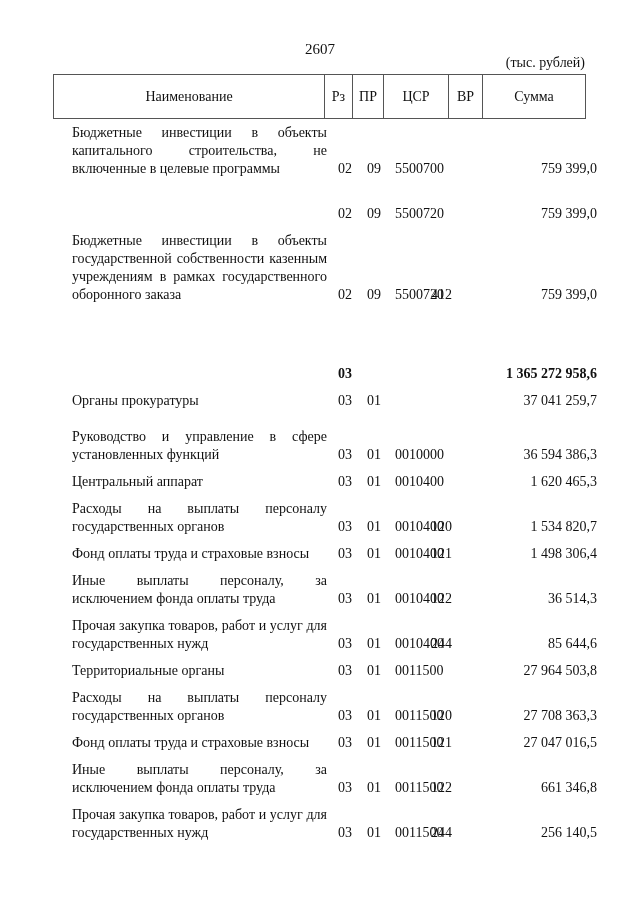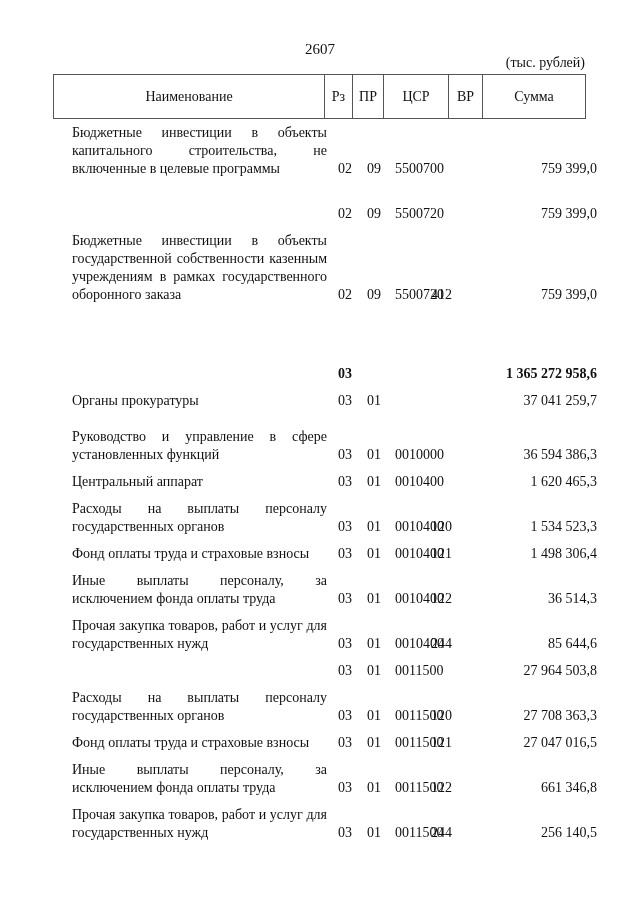--- a/index.html
+++ b/index.html
@@ -92,21 +92,21 @@
       <div class="cell csr">0010400</div>
       <div class="cell vr"></div>
       <div class="cell sum">1 620 465,3</div>
     </div>
     <div class="row" style="height: 36px; margin-bottom: 9px;">
       <div class="name">Расходы на выплаты персоналу государственных органов</div>
       <div class="cell rz">03</div>
       <div class="cell pr">01</div>
       <div class="cell csr">0010400</div>
       <div class="cell vr">120</div>
-      <div class="cell sum">1 534 523,3</div>
+      <div class="cell sum">1 534 820,7</div>
     </div>
     <div class="row" style="height: 18px; margin-bottom: 9px;">
       <div class="name">Фонд оплаты труда и страховые взносы</div>
       <div class="cell rz">03</div>
       <div class="cell pr">01</div>
       <div class="cell csr">0010400</div>
       <div class="cell vr">121</div>
       <div class="cell sum">1 498 306,4</div>
     </div>
     <div class="row" style="height: 36px; margin-bottom: 9px;">
@@ -119,20 +119,21 @@
     </div>
     <div class="row" style="height: 36px; margin-bottom: 9px;">
       <div class="name">Прочая закупка товаров, работ и услуг для государственных нужд</div>
       <div class="cell rz">03</div>
       <div class="cell pr">01</div>
       <div class="cell csr">0010400</div>
       <div class="cell vr">244</div>
       <div class="cell sum">85 644,6</div>
     </div>
     <div class="row" style="height: 18px; margin-bottom: 9px;">
+      <div class="name">Территориальные органы</div>
       <div class="cell rz">03</div>
       <div class="cell pr">01</div>
       <div class="cell csr">0011500</div>
       <div class="cell vr"></div>
       <div class="cell sum">27 964 503,8</div>
     </div>
     <div class="row" style="height: 36px; margin-bottom: 9px;">
       <div class="name">Расходы на выплаты персоналу государственных органов</div>
       <div class="cell rz">03</div>
       <div class="cell pr">01</div>

